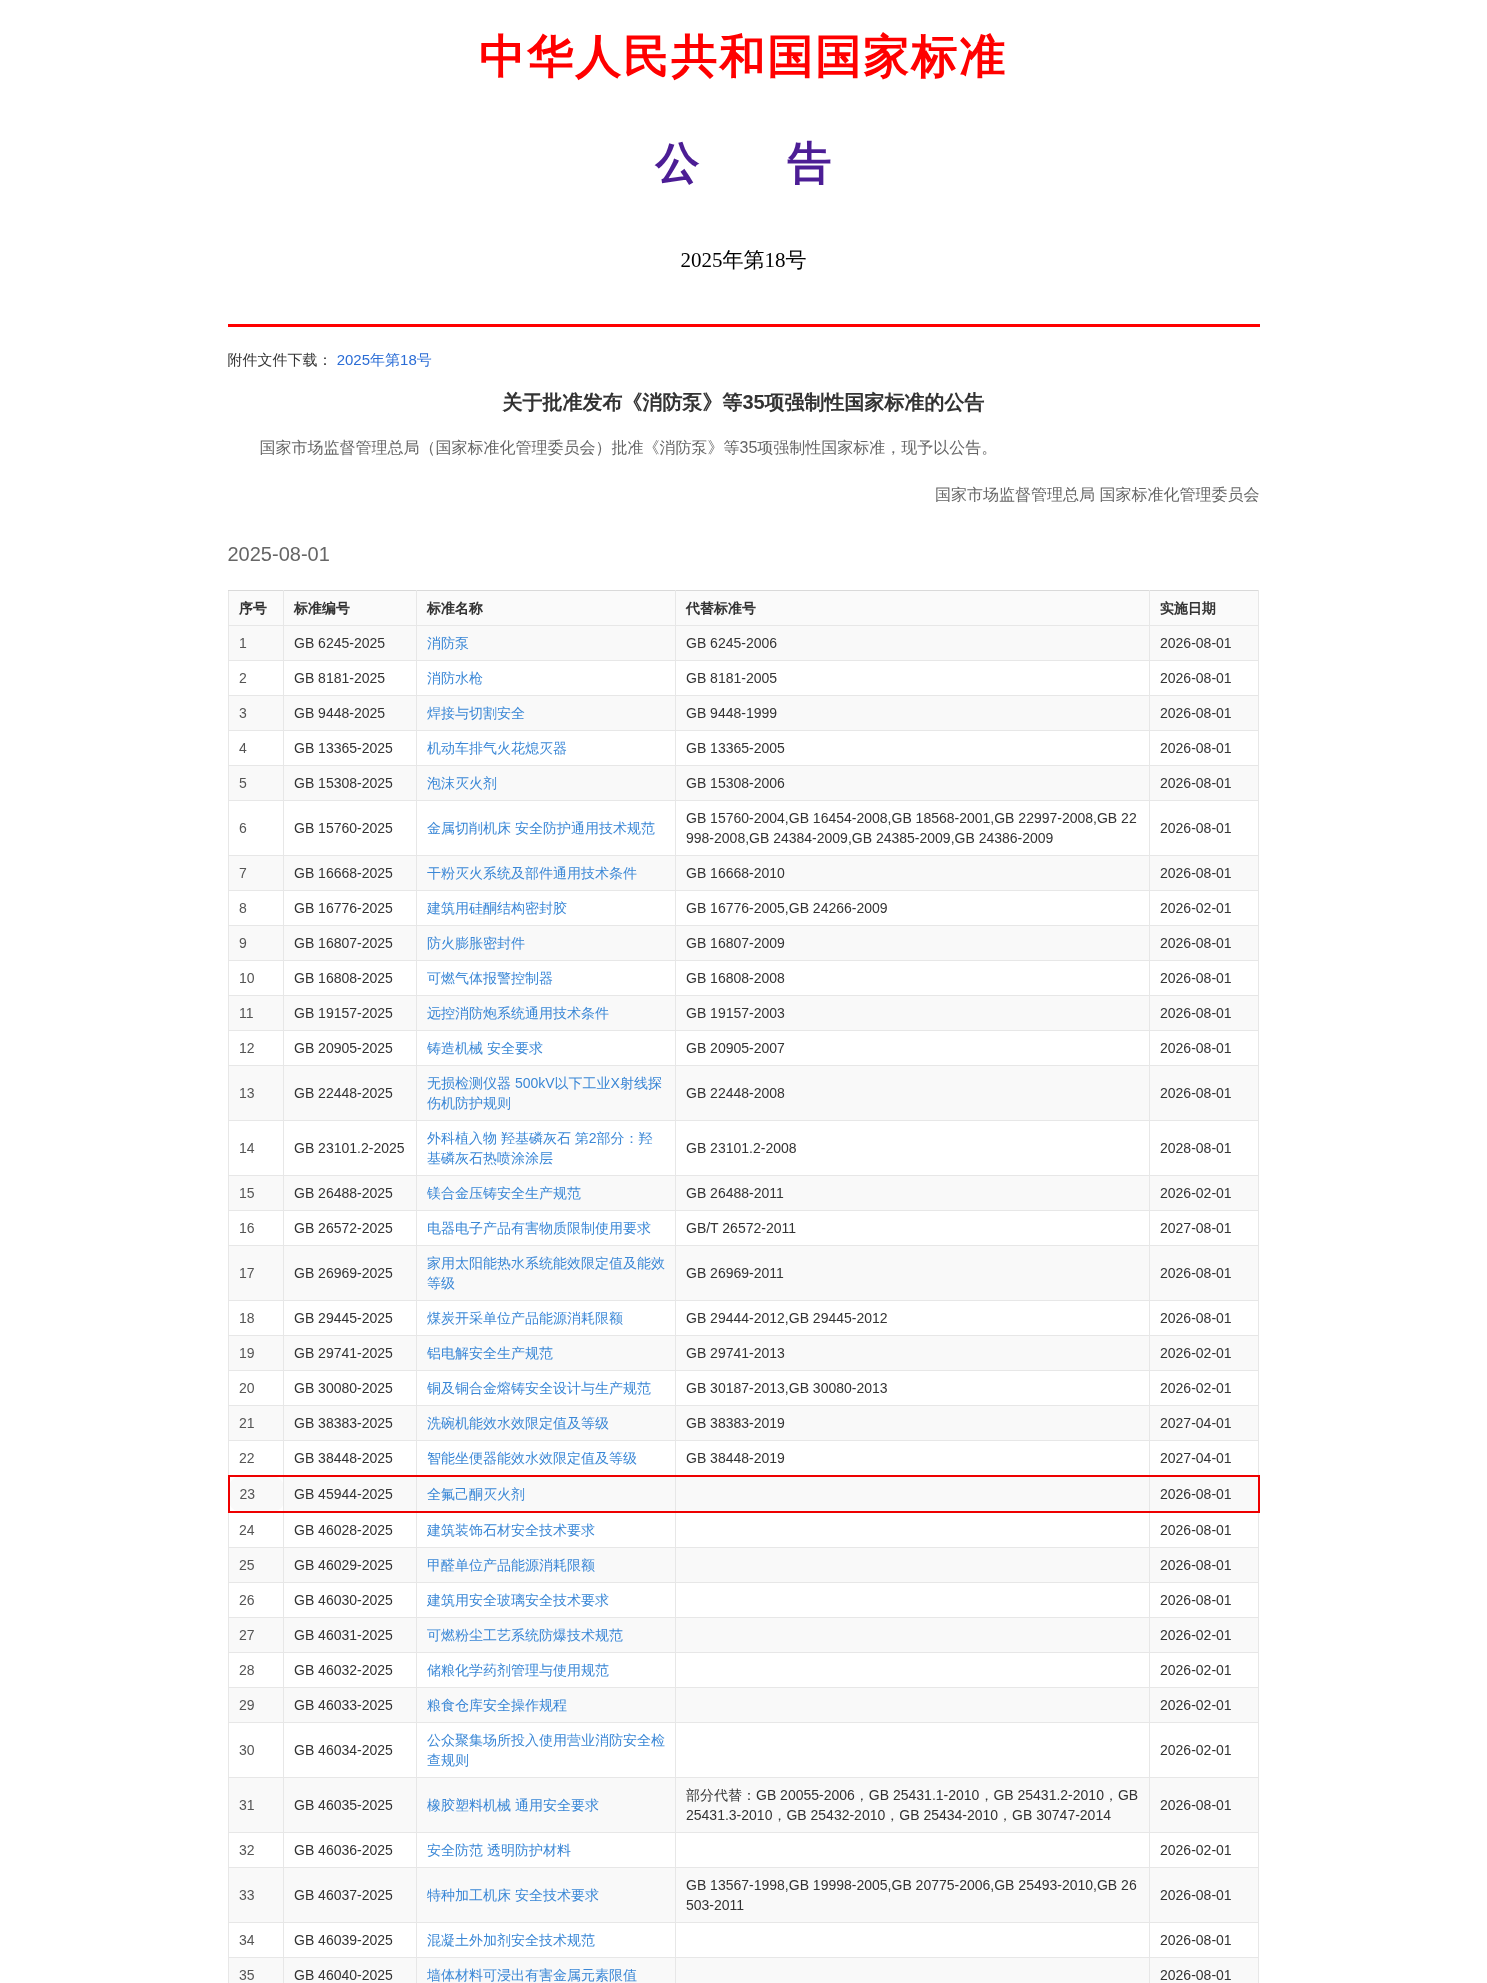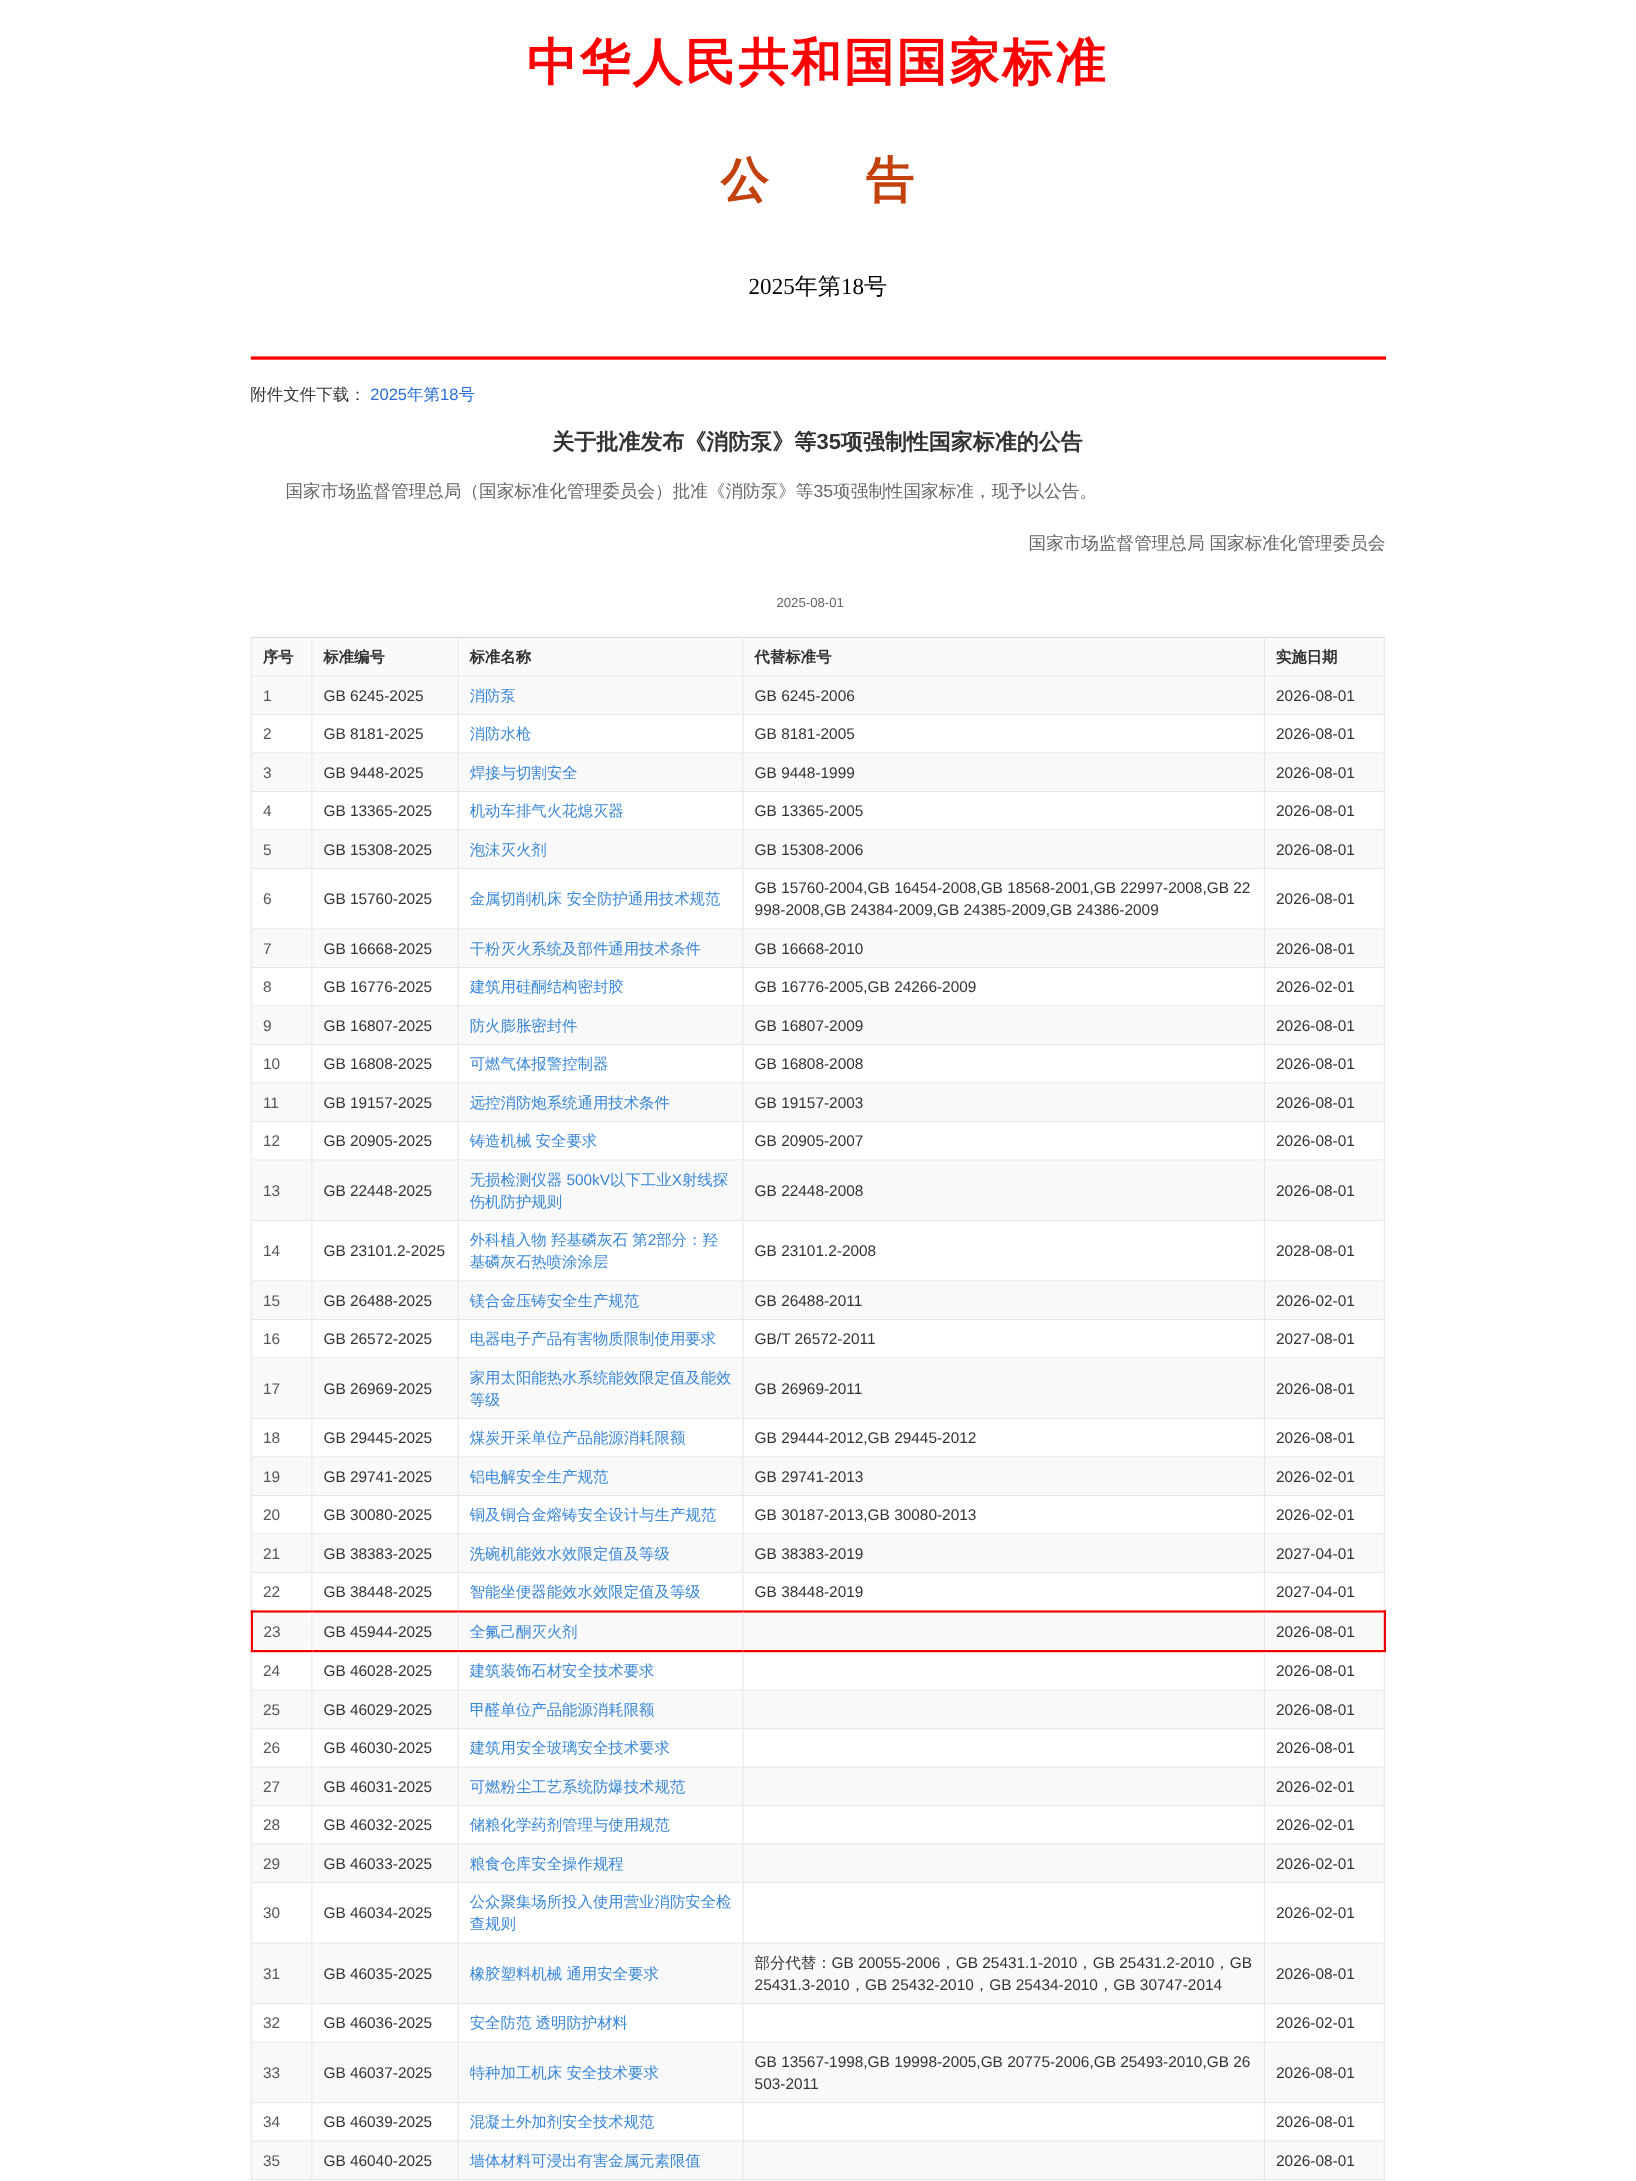--- a/index.html
+++ b/index.html
@@ -10,36 +10,36 @@
   }
   .content{width:1032px;margin:0 auto;}
 
   .main-title{
     font-family:"Liberation Serif","DejaVu Serif",serif;
     color:#ff0000;font-size:46px;font-weight:700;text-align:center;
     margin:28px 0 0;letter-spacing:2px;line-height:1.25;
   }
   .gonggao{
     font-family:"Liberation Serif","DejaVu Serif",serif;
-    color:#c2410c;font-size:44px;font-weight:700;text-align:center;
+    color:#4c1d95;font-size:44px;font-weight:700;text-align:center;
     margin:50px 0 0;line-height:1.25;
   }
   .issue-no{
     font-family:"Liberation Serif","DejaVu Serif",serif;
     color:#000;font-size:21px;font-weight:400;text-align:center;
     margin:56px 0 0;line-height:1.3;
   }
   .red-rule{height:3px;background:#ff0000;margin-top:50px;}
   .attachment{font-size:15px;color:#333;padding:22px 0 0;line-height:1.4;}
   .attachment a{color:#2b6dd6;text-decoration:none;cursor:pointer;}
 
   .notice-title{font-size:20px;font-weight:700;color:#333;text-align:center;margin:18px 0 0;line-height:1.4;}
   .notice-body{font-size:16px;color:#666;margin:20px 0 0;text-indent:2em;line-height:1.5;}
   .signature{font-size:16px;color:#666;text-align:right;margin:24px 0 0;line-height:1.4;}
-  .pub-date{font-size:12px;color:#666;text-align:center;margin:34px 14px 0 0;line-height:1.4;}
+  .pub-date{font-size:20px;color:#666;text-align:left;margin:34px 14px 0 0;line-height:1.4;}
 
   table.std{
     width:100%;border-collapse:collapse;margin-top:22px;
     font-size:14px;color:#333;table-layout:fixed;padding-left:40px;
   }
   table.std th,table.std td{
     border:1px solid #e7e7e7;padding:7px 10px;line-height:20px;
     vertical-align:middle;text-align:left;overflow:hidden;
   }
   table.std th{background:#fafafa;font-weight:700;border-top-color:#d9d9d9;}

